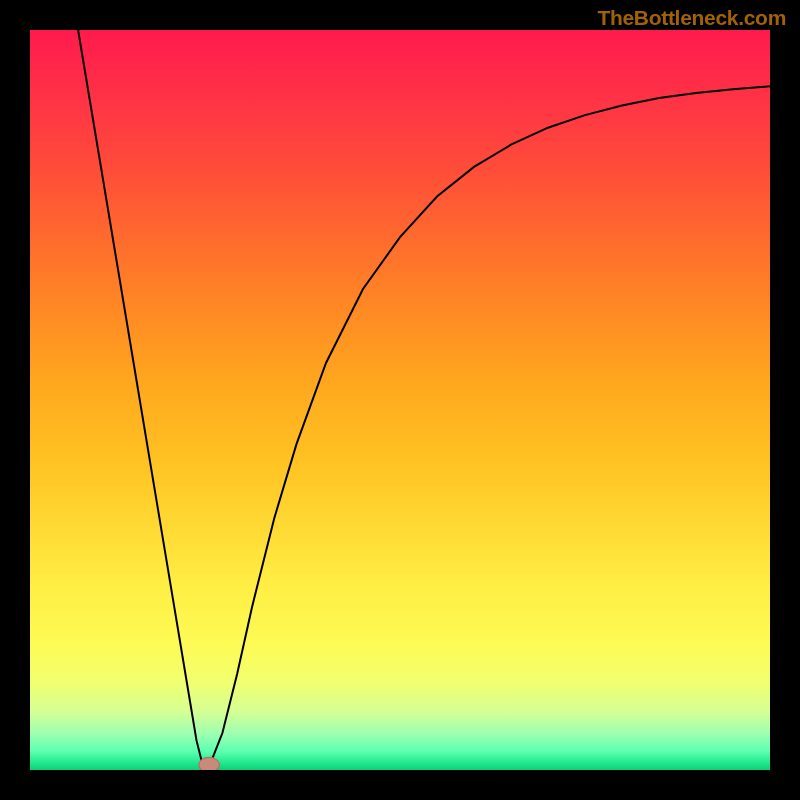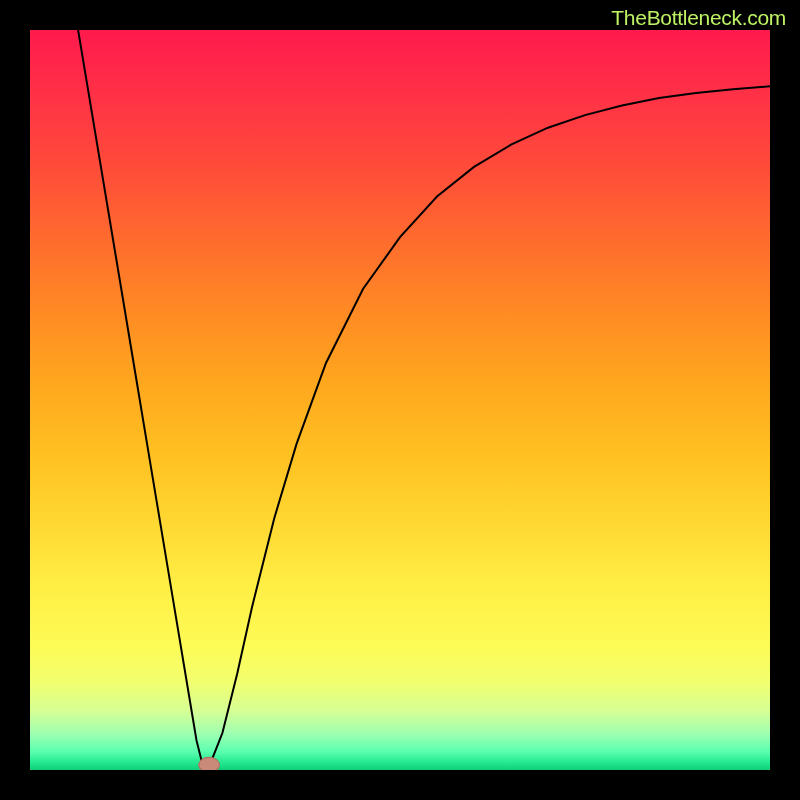--- a/index.html
+++ b/index.html
@@ -41,23 +41,23 @@
       #a0ffb0 95%,
       #5cffb0 97.5%,
       #22e88e 99%,
       #10cf7a 100%
     );
   }
   .credit {
     position: absolute;
     top: 6px;
     right: 14px;
-    color: #bef264;
+    color: #a16207;
     font-size: 21px;
-    font-weight: 400;
+    font-weight: 700;
     letter-spacing: -0.3px;
   }
   svg {
     position: absolute;
     inset: 0;
   }
 </style>
 </head>
 <body>
 

